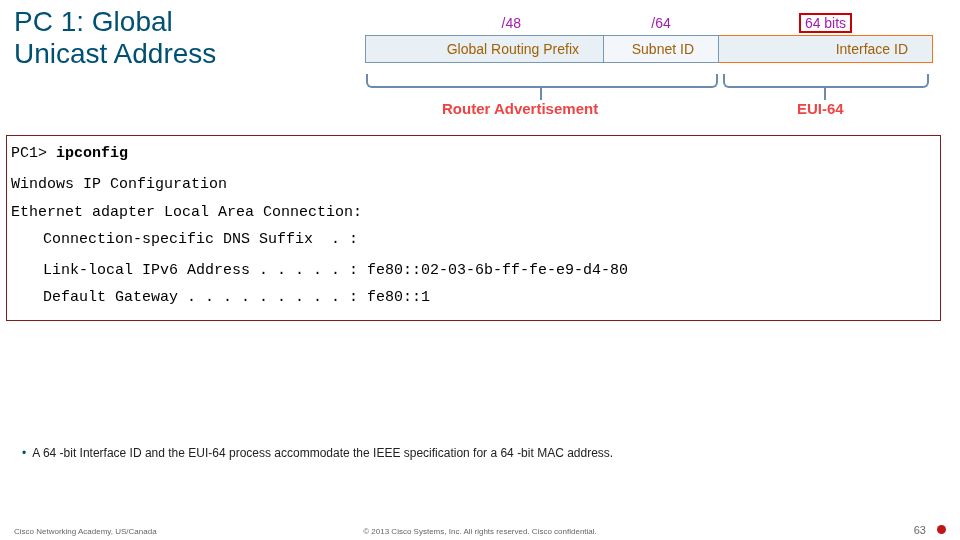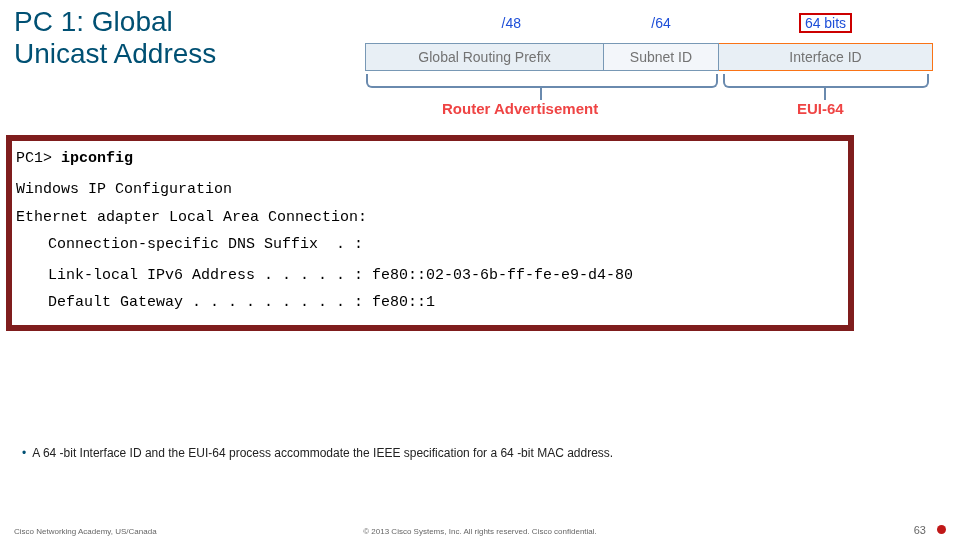--- a/index.html
+++ b/index.html
@@ -26,31 +26,31 @@
   
   .addr-table {
     position: absolute;
     left: 365px;
     top: 13px;
     width: 568px;
     border-collapse: collapse;
   }
   .addr-table th {
     background:#fff;
-    padding: 0 4px 10px;
+    padding: 0 4px 2px;
     font-weight: normal;
     font-size: 14px;
     text-align: center;
-    color:#1d4ed8;
+    color:#a21caf;
   }
   .addr-table td {
-    padding: 5px 6px;
-    text-align: center;
+    padding: 5px 24px;
+    text-align: right;
     font-size: 14px;
-    color:#737373;
+    color:#a16207;
   }
   .addr-table .grp  { background:#e8eff5; border:1px solid #7898b5; width:240px;}
   .addr-table .sub  { background:#f3f6fa; border:1px solid #7898b5; width:115px;}
   .addr-table .iid  { background:#e8eff5; border:1px solid #f97316; width:214px;}
   .th-box { display:inline-block; }
   .hl-red-box { border:2px solid #cc0000; padding:0 4px; }
 
   
   .bracket {
     position:absolute;
@@ -67,22 +67,22 @@
 
   .bracket-label { position:absolute; font-size:15px; font-weight:bold; color:#ef4444; }
   .bracket-label.ra   { left:442px; top:100px; }
   .bracket-label.eui  { left:797px; top:100px; }
 
   
   .term {
     position:absolute;
     left:6px;
     top:135px;
-    width:848px;
-    border:6px solid #7f1d1d;
+    width:935px;
+    border:1px solid #7f1d1d;
     background:#fff;
     font-family:"Courier New", monospace;
     font-size:15px;
     line-height:1.55;
     padding:6px 4px 10px;
   }
   .term .prompt { margin-bottom:4px; }
   .term .prompt .cmd { font-weight:bold; }
   .term .spacer { height:4px; }
   .term .row { white-space:pre; }

